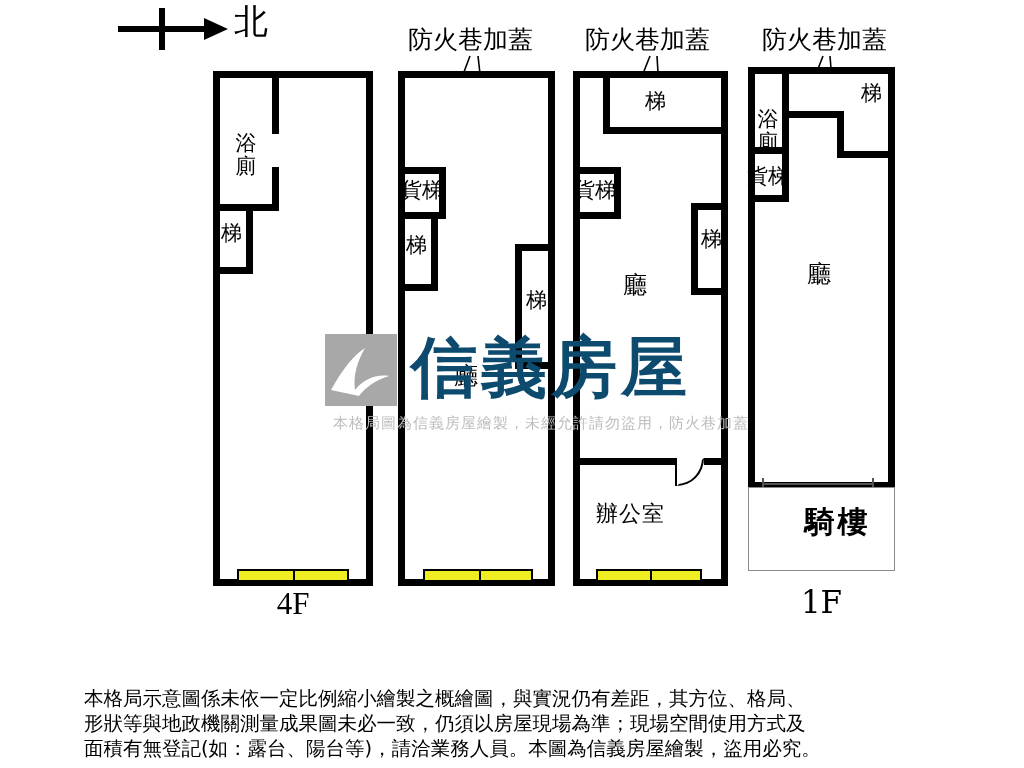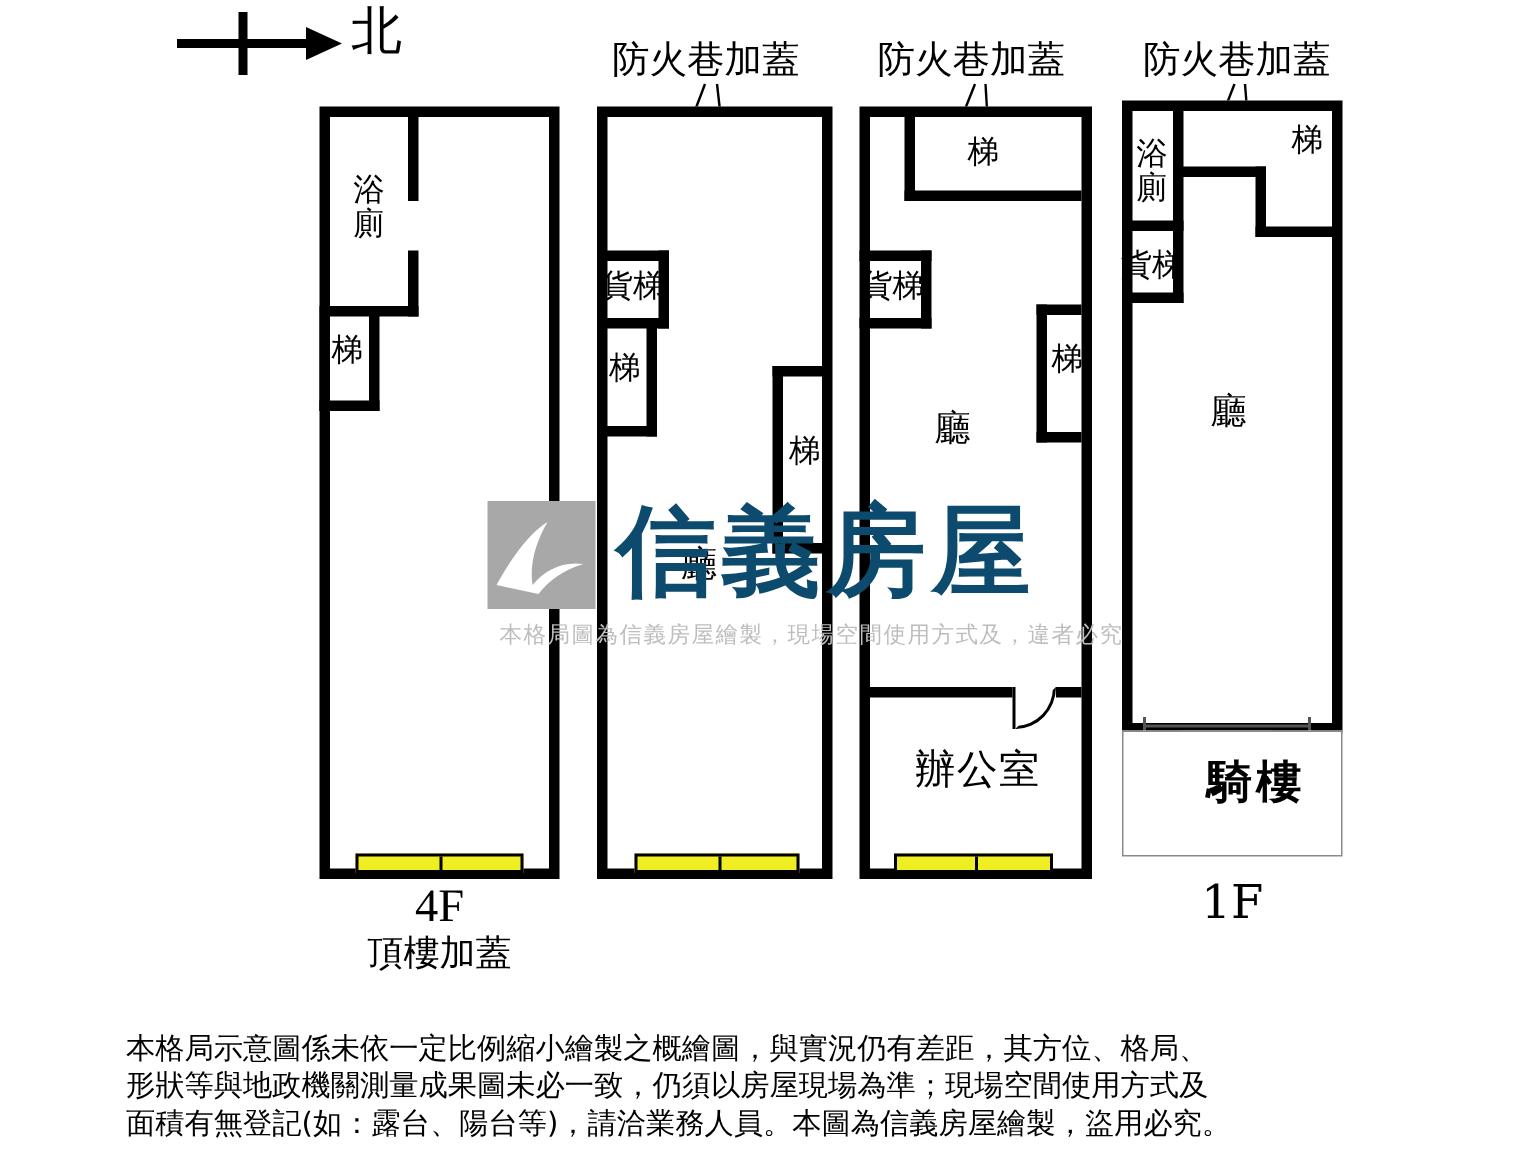--- a/index.html
+++ b/index.html
@@ -68,23 +68,24 @@
     position: absolute;
     font-size: 21px;
     line-height: 23px;
     color: #000;
     text-align: center;
     white-space: nowrap;
   }
   .rlabel.vert {
     white-space: normal;
     width: 24px;
+    margin-top: 17px;
   }
   .rlabel.big { font-size: 24px; }
-  .rlabel.office { font-size: 27px; letter-spacing: 1px; margin-left: 14px; }
+  .rlabel.office { font-size: 22px; letter-spacing: 1px; }
   .rlabel.arcade { font-size: 30px; font-weight: bold; letter-spacing: 3px; margin-left: 16px; }
 
   .wall { position: absolute; background: #000; }
 
   
   .window-strip {
     position: absolute;
     box-sizing: border-box;
     background: #eeee22;
     border: 2px solid #000;
@@ -206,21 +207,20 @@
     <div class="wall" style="left:0px; top:133px; width:7px; height:70px;"></div>
     <div class="wall" style="left:33px; top:133px; width:7px; height:70px;"></div>
     <div class="wall" style="left:0px; top:196px; width:40px; height:7px;"></div>
     <div class="rlabel" style="left:8px; top:151px;">梯</div>
 
     <div class="window-strip" style="left:24px; top:498px; width:112px; height:13px;">
       <div class="seg" style="left:54px;"></div>
     </div>
 
     <div class="floor-caption" style="left:-20px; top:516px; width:200px;font-family:Liberation Serif, serif;">4F</div>
-    <div class="floor-subcaption" style="left:-20px; top:551px; width:200px;">頂樓加蓋</div>
   </div>
 
   <div class="floor" style="left:398px; top:71px; width:157px; height:515px;">
 
     <div class="plan" style="width:157px; height:515px;"></div>
 
     <div class="wall" style="left:0px; top:96px; width:48px; height:7px;"></div>
     <div class="wall" style="left:41px; top:96px; width:7px; height:52px;"></div>
     <div class="wall" style="left:0px; top:141px; width:48px; height:7px;"></div>
     <div class="rlabel" style="left:3px; top:108px;">貨梯</div>
@@ -305,21 +305,21 @@
     <div class="floor-caption" style="left:-20px; top:518px; width:187px;">1F</div>
   </div>
 
   <div class="watermark">
     <div class="wm-logo">
       <svg width="72" height="72" viewBox="0 0 72 72" aria-hidden="true">
         <path d="M6 56 C18 34 30 20 40 14 C32 28 28 42 30 56 C38 46 50 40 64 42 C50 46 40 54 34 62 Z" fill="#ffffff"></path>
       </svg>
     </div>
     <div class="wm-text">信義房屋</div>
-    <div class="wm-sub">本格局圖為信義房屋繪製，現場空間使用方式及，違者必究</div>
+    <div class="wm-sub">本格局圖為信義房屋繪製，未經允許請勿盜用，防火巷加蓋</div>
   </div>
 
   <div class="disclaimer">
     <div>本格局示意圖係未依一定比例縮小繪製之概繪圖，與實況仍有差距，其方位、格局、</div>
     <div>形狀等與地政機關測量成果圖未必一致，仍須以房屋現場為準；現場空間使用方式及</div>
     <div>面積有無登記(如：露台、陽台等)，請洽業務人員。本圖為信義房屋繪製，盜用必究。</div>
   </div>
 
 </div>
 

